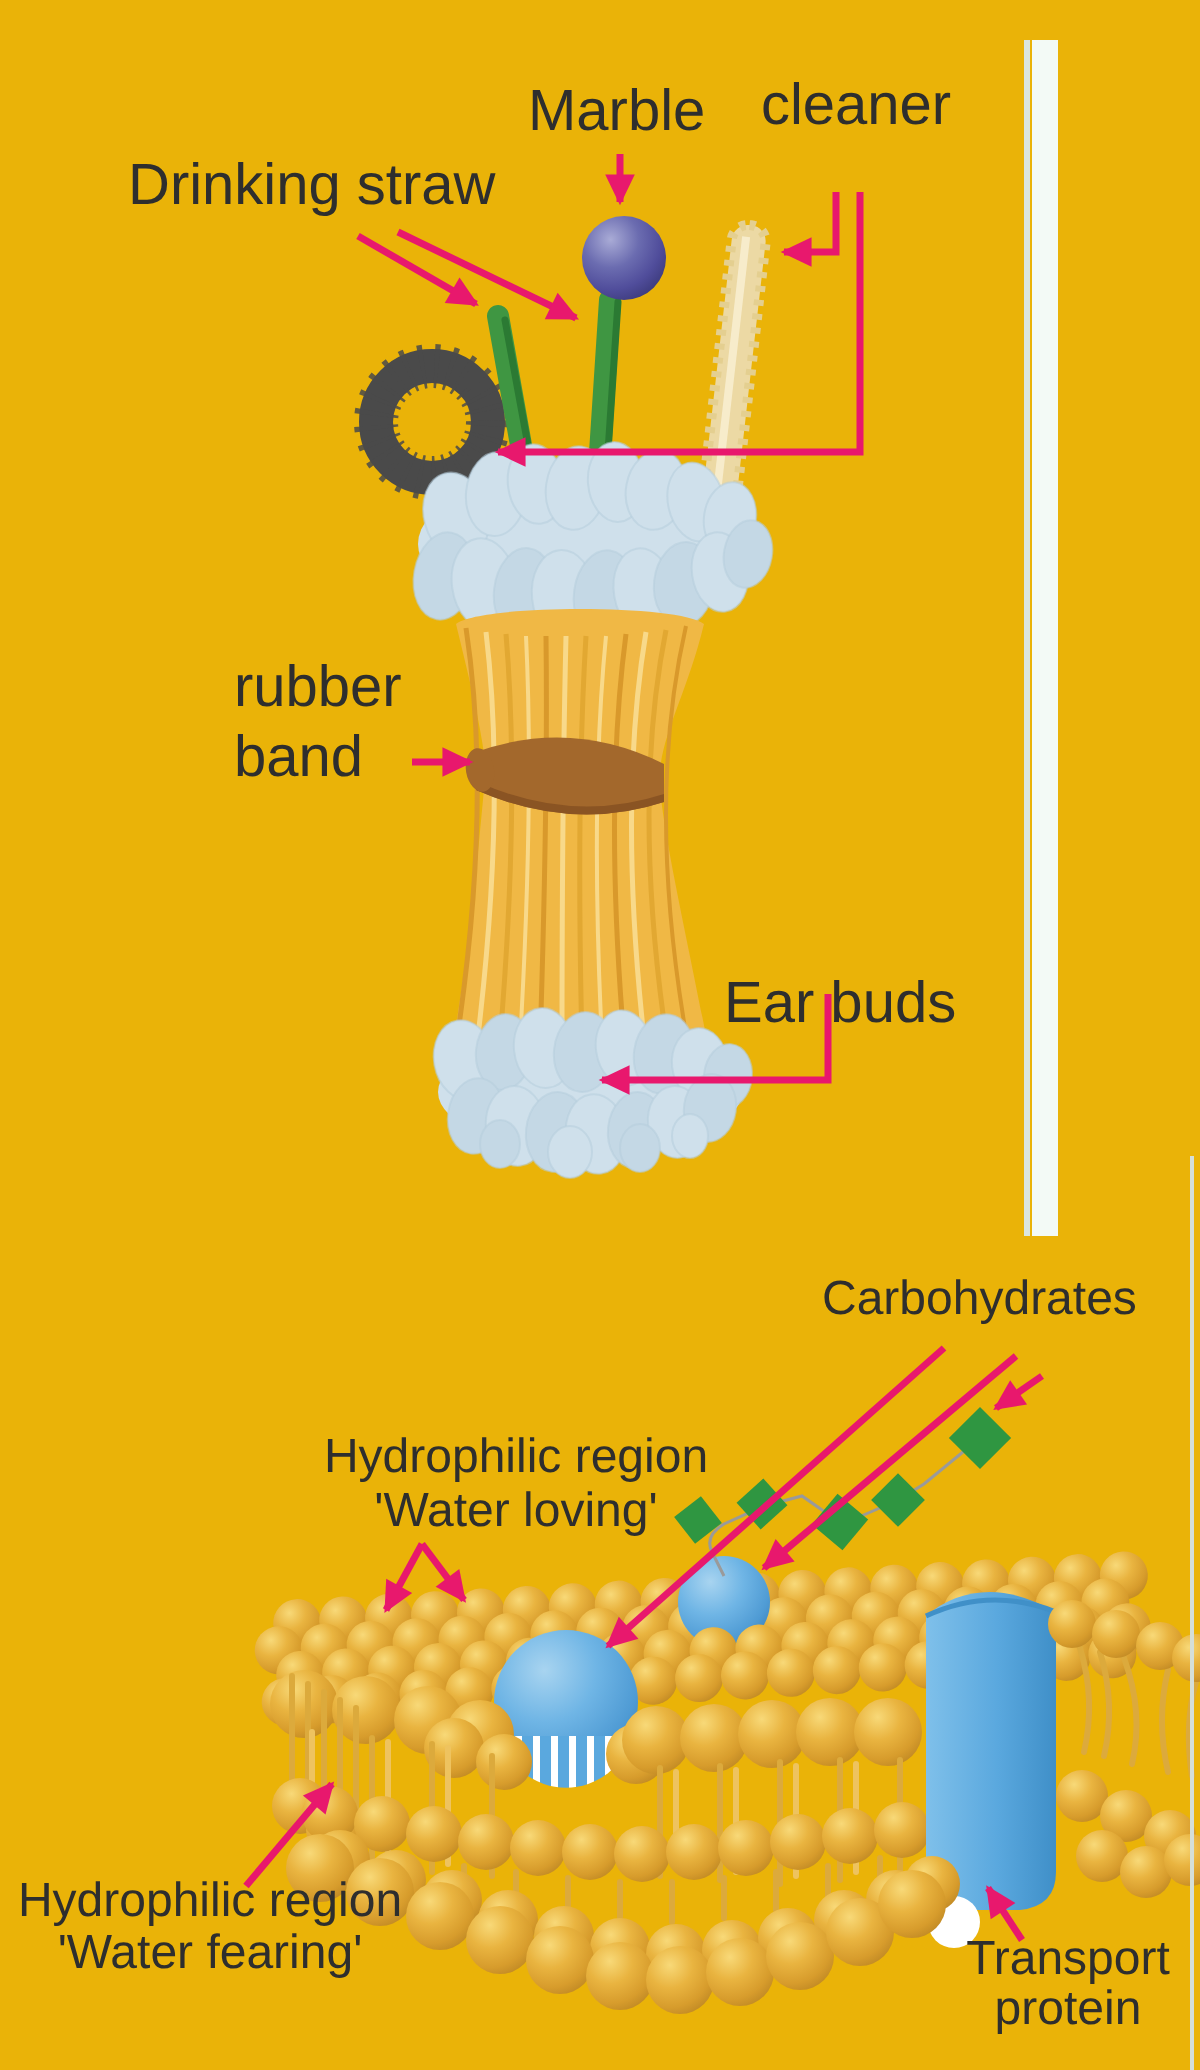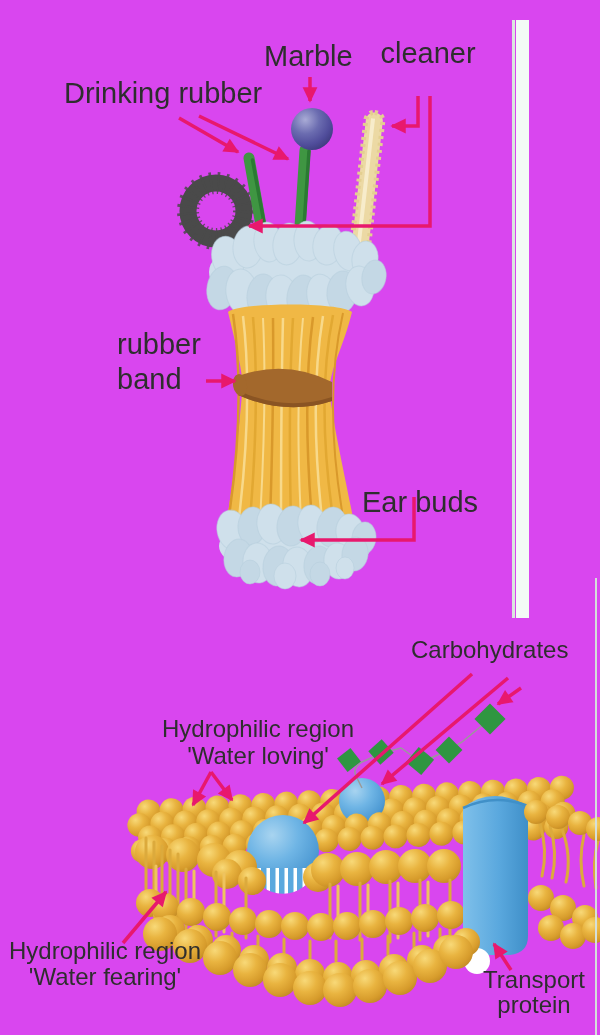--- a/index.html
+++ b/index.html
@@ -1,17 +1,17 @@
 <!DOCTYPE html>
 <html style="--accent-pink: #e8186d; --label-text: #2e2e2e; --divider: #dbe6df; --straw-green: #3f9642; --marble-blue: #55519e; --pipe-cleaner-beige: #ecd9a4; --ring-gray: #4a4a4a; --cotton-blue: #cfe0eb; --stick-gold: #f0b845; --rubber-band-brown: #a3682c; --lipid-head-gold: #e7b440; --protein-blue: #5aa8de; --carbohydrate-green: #2f9641;"><head>
 <meta charset="utf-8">
 <style>
   html,body{margin:0;padding:0;background:#ffffff;}
   .stage{
-    position:relative;width:600px;height:1035px;background:#d946ef;overflow:hidden;
+    position:relative;width:600px;height:1035px;background:#eab308;overflow:hidden;
     font-family:"Liberation Sans","DejaVu Sans",sans-serif;
   }
   #art{position:absolute;left:0;top:0;width:600px;height:1035px;}
   .lbl{
     position:absolute;color:var(--label-text,#2e2e2e);
     font-family:"Liberation Sans","DejaVu Sans",sans-serif;
     white-space:nowrap;letter-spacing:0px;
   }
   .lbl.center{text-align:center;}
   .fs-top{font-size:29px;line-height:1;}
@@ -357,21 +357,21 @@
   <div class="divAband"></div>
   <div class="divA"></div>
   <div class="divB"></div>
 
   <div class="lbl fs-top" style="left:264px;top:42px;">Marble</div>
 
   <div class="lbl fs-top center" style="left:378px;top:39px;width:100px;line-height:28px;">
     <div>cleaner</div>
   </div>
 
-  <div class="lbl fs-top" style="left:64px;top:79px;">Drinking rubber</div>
+  <div class="lbl fs-top" style="left:64px;top:79px;">Drinking straw</div>
 
   <div class="lbl fs-top" style="left:117px;top:327px;line-height:35px;">
     <div>rubber</div>
     <div>band</div>
   </div>
 
   <div class="lbl fs-top" style="left:362px;top:488px;">Ear buds</div>
 
   <div class="lbl fs-bot" style="left:411px;top:638px;">Carbohydrates</div>
 

